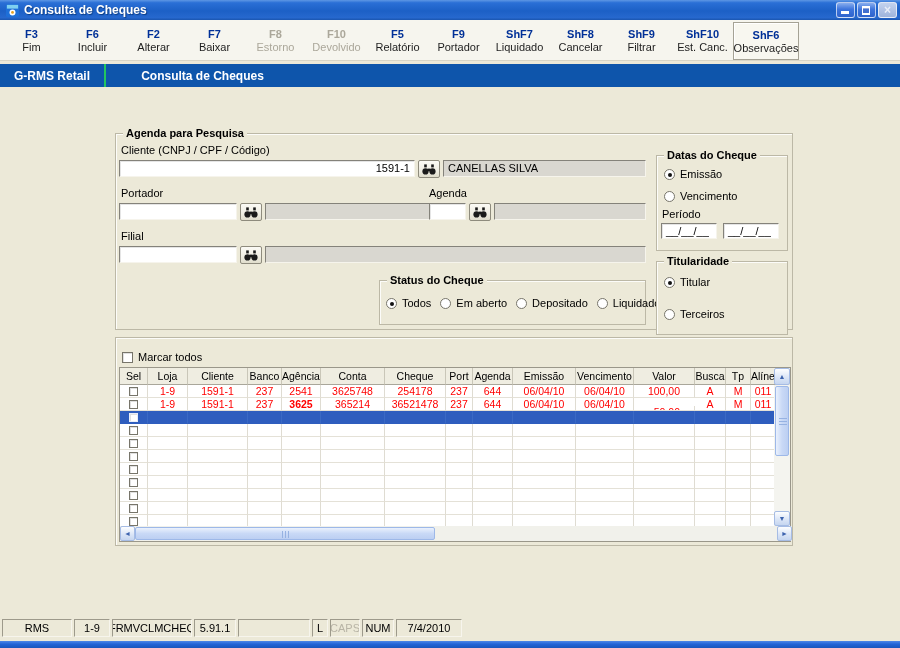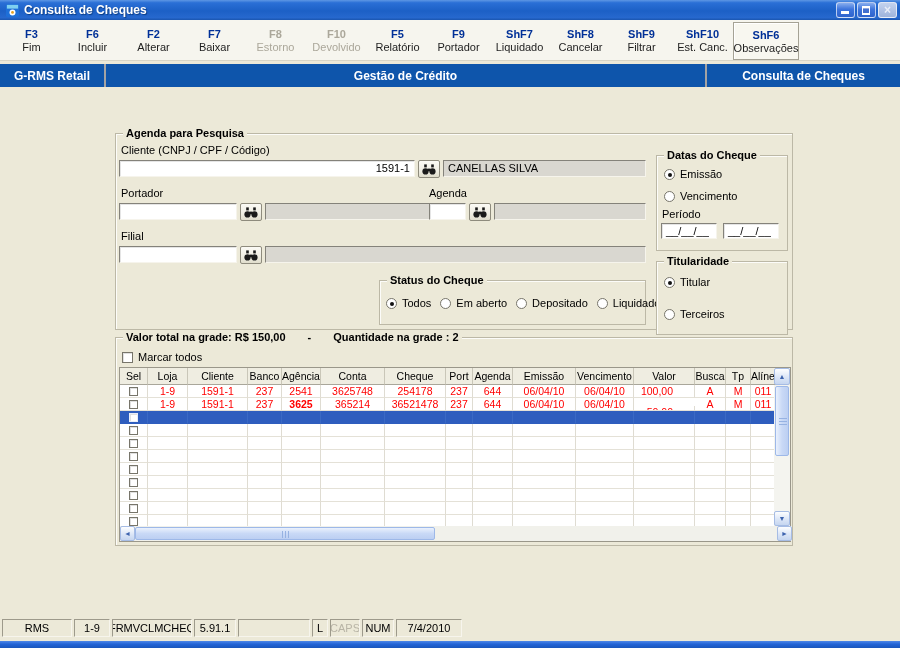--- a/index.html
+++ b/index.html
@@ -28,21 +28,21 @@
     border-bottom:1px solid #D8D5C6;display:flex;align-items:flex-start;padding:2px 0 0 1px;}
   .tb-item{width:61px;height:36px;display:flex;flex-direction:column;align-items:center;justify-content:center;gap:1px;cursor:default;}
   .tb-key{font-size:11px;font-weight:bold;color:#003097;}
   .tb-label{font-size:11px;color:#1d1d1d;}
   .tb-item.disabled .tb-key,.tb-item.disabled .tb-label{color:#ABA79A;}
   .tb-item.active{border:1px solid #A5A295;background:#F8F7F0;box-shadow:inset 1px 1px 0 #fff;width:66px;height:38px;}
 
   
   .navbar{position:absolute;left:0;top:64px;width:900px;height:23px;background:#0E55AB;display:flex;}
   .nav-panel{color:#fff;font-weight:bold;font-size:12px;display:flex;align-items:center;justify-content:center;
-    border-right:2px solid #a3a3a3;height:100%;}
+    border-right:2px solid #22c55e;height:100%;}
   .nav-left{width:106px;}
   .nav-center{flex:1;}
   .nav-right{width:193px;border-right:none;}
 
   
   .gb{position:absolute;border:1px solid #BCB8A6;box-shadow:inset 1px 1px 0 rgba(255,255,255,.85);background:#ECE9D8;}
   .gb>.legend{position:absolute;top:-7px;left:7px;background:#ECE9D8;padding:0 3px;font-size:11px;font-weight:bold;color:#000;white-space:nowrap;}
   .lbl{position:absolute;font-size:11px;color:#000;white-space:nowrap;}
 
   .tin{position:absolute;height:17px;background:#fff;border:1px solid;border-color:#84827A #F6F4EC #F6F4EC #84827A;
@@ -65,21 +65,21 @@
   
   .rg-h{position:absolute;display:flex;gap:9px;}
   .rg-v{position:absolute;display:flex;flex-direction:column;}
 
   
   .grid{position:absolute;left:3px;top:29px;width:672px;height:175px;background:#fff;border:1px solid #9A978A;}
   .grid-header{display:flex;height:17px;background:#EFEDE1;}
   .gh-cell{font-size:10.5px;color:#000;text-align:center;line-height:16px;border-right:1px solid #C9C6B8;border-bottom:1px solid #A9A69A;overflow:hidden;white-space:nowrap;}
   .grid-row{display:flex;height:13px;width:656px;}
   .g-cell{font-size:10.5px;line-height:12px;text-align:center;border-right:1px solid #DFDCD2;border-bottom:1px solid #E4E1D7;overflow:hidden;white-space:nowrap;}
-  .g-cell.right{text-align:right;padding-right:21px;}
+  .g-cell.right{text-align:right;padding-right:14px;}
   .g-cell.sel{display:flex;align-items:center;justify-content:center;}
   .g-cell.sel .checkbox{width:9px;height:9px;}
   .row-data .g-cell{color:#FF0000;}
   .row-selected{background:#2E5DBE;}
   .row-selected .g-cell{border-right-color:#3A69C4;border-bottom-color:#2E5DBE;}
   .row-selected .checkbox{background:#fff;border-color:#E8EDF8;}
 
   
   .sb-btn{position:absolute;background:linear-gradient(180deg,#FDFEFF,#D9E4F6 60%,#C6D6F0);border:1px solid #A6BCE4;border-radius:2px;
     display:flex;align-items:center;justify-content:center;font-size:7px;color:#3D63AE;line-height:1;}
@@ -184,21 +184,20 @@
       <span class="tb-label">Est. Canc.</span>
     </div>
     <div class="tb-item active">
       <span class="tb-key">ShF6</span>
       <span class="tb-label">Observações</span>
     </div>
   </div>
 
 <div class="navbar">
   <div class="nav-panel nav-left">G-RMS Retail</div>
-  <div class="nav-panel nav-center">Gestão de Crédito</div>
   <div class="nav-panel nav-right">Consulta de Cheques</div>
 </div>
 
 <div class="gb" style="left:115px;top:133px;width:678px;height:197px;">
   <span class="legend">Agenda para Pesquisa</span>
 
   <span class="lbl" style="left:5px;top:10px;">Cliente (CNPJ / CPF / Código)</span>
   <div class="tin right" style="left:3px;top:26px;width:296px;">1591-1</div>
   <div class="binoc" style="left:302px;top:26px;">
     <svg width="14" height="11" viewBox="0 0 14 11">
@@ -311,25 +310,20 @@
         </label>
         <label class="radio-row">
           <span class="radio"></span>
           <span>Todos</span>
         </label>
       </div>
   </div>
 </div>
 
 <div class="gb" style="left:115px;top:337px;width:678px;height:209px;">
-  <span class="legend" style="display:flex;gap:22px;">
-    <span>Valor total na grade: R$ 150,00</span>
-    <span>-</span>
-    <span>Quantidade na grade : 2</span>
-  </span>
   <label class="ckrow" style="left:6px;top:13px;">
     <span class="checkbox"></span>
     <span>Marcar todos</span>
   </label>
 
   <div class="grid">
     <div class="grid-header">
         <div class="gh-cell" style="width: 28px;">Sel</div>
         <div class="gh-cell" style="width: 40px;">Loja</div>
         <div class="gh-cell" style="width: 60px;">Cliente</div>

